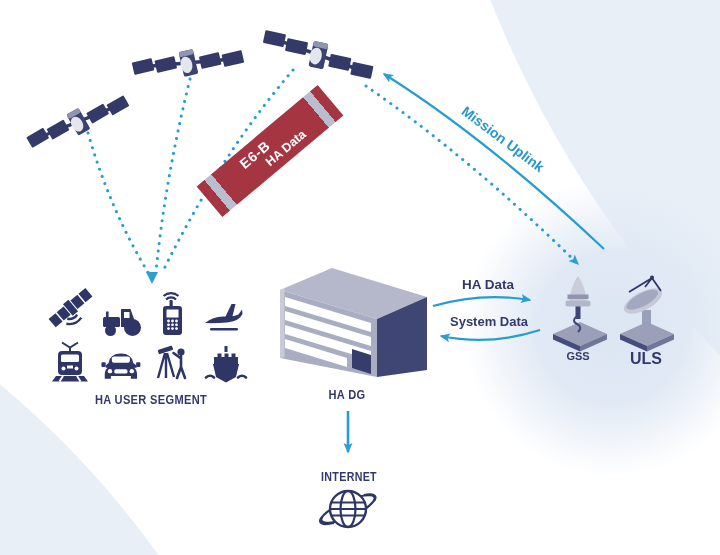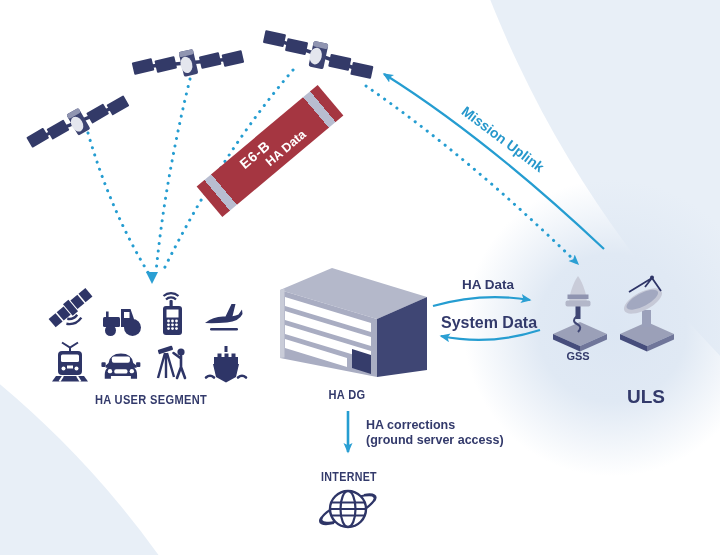--- a/index.html
+++ b/index.html
@@ -13,23 +13,23 @@
   svg.overlay{position:absolute;left:0;top:0;}
   .ln{fill:none;stroke:#259dd1;stroke-width:2.2;}
   .dot{fill:none;stroke:#259dd1;stroke-width:3;stroke-linecap:round;stroke-dasharray:0.1 7.5;}
   .lbl{position:absolute;font-weight:bold;color:#333a6b;white-space:nowrap;}
   .ctr{transform:translate(-50%,0);}
   .ctr-cond{transform:translate(-50%,0) scaleX(0.82);letter-spacing:0.4px;}
   #lbl-user{left:151px;top:392px;font-size:13.5px;}
   #lbl-hadg{left:347px;top:387px;font-size:13.5px;}
   #lbl-internet{left:349px;top:469px;font-size:13px;}
   #lbl-gss{left:578px;top:350px;font-size:11px;}
-  #lbl-uls{left:646px;top:350px;font-size:19px;margin-top:36px;}
+  #lbl-uls{left:646px;top:350px;font-size:16px;}
   #lbl-hadata{left:488px;top:277px;font-size:13.5px;}
-  #lbl-sysdata{left:489px;top:314px;font-size:16px;}
+  #lbl-sysdata{left:489px;top:314px;font-size:13px;}
   #lbl-mission{left:437px;top:131px;width:132px;font-size:14px;color:#2697cb;
                text-align:center;transform:rotate(37deg);transform-origin:center;}
   #lbl-corr{left:366px;top:418px;font-size:12.5px;line-height:14.5px;}
   #banner{position:absolute;left:191px;top:131px;width:158px;height:40px;
           transform:rotate(-40deg);display:flex;flex-direction:column;align-items:center;
           justify-content:center;
           background:linear-gradient(90deg,#a53641 0px,#a53641 10px,#b8bdd0 10px,#b8bdd0 19px,
                      #a53641 19px,#a53641 139px,#b8bdd0 139px,#b8bdd0 148px,#a53641 148px,#a53641 158px);}
   #banner .b1{color:#fff;font-weight:bold;font-size:14px;letter-spacing:0.6px;transform:translateX(-14px);}
   #banner .b2{color:#fff;font-weight:bold;font-size:12.5px;transform:translateX(14px);}
@@ -215,18 +215,14 @@
   </div>
 
   <div class="lbl" id="lbl-mission">Mission Uplink</div>
   <div class="lbl ctr" id="lbl-hadata">HA Data</div>
   <div class="lbl ctr" id="lbl-sysdata">System Data</div>
   <div class="lbl ctr" id="lbl-gss">GSS</div>
   <div class="lbl ctr" id="lbl-uls">ULS</div>
   <div class="lbl ctr-cond" id="lbl-user">HA USER SEGMENT</div>
   <div class="lbl ctr-cond" id="lbl-hadg">HA DG</div>
   <div class="lbl ctr-cond" id="lbl-internet">INTERNET</div>
-  <div class="lbl" id="lbl-corr">
-    <div>HA corrections</div>
-    <div>(ground server access)</div>
-  </div>
 
 </div>
 
 </body></html>

